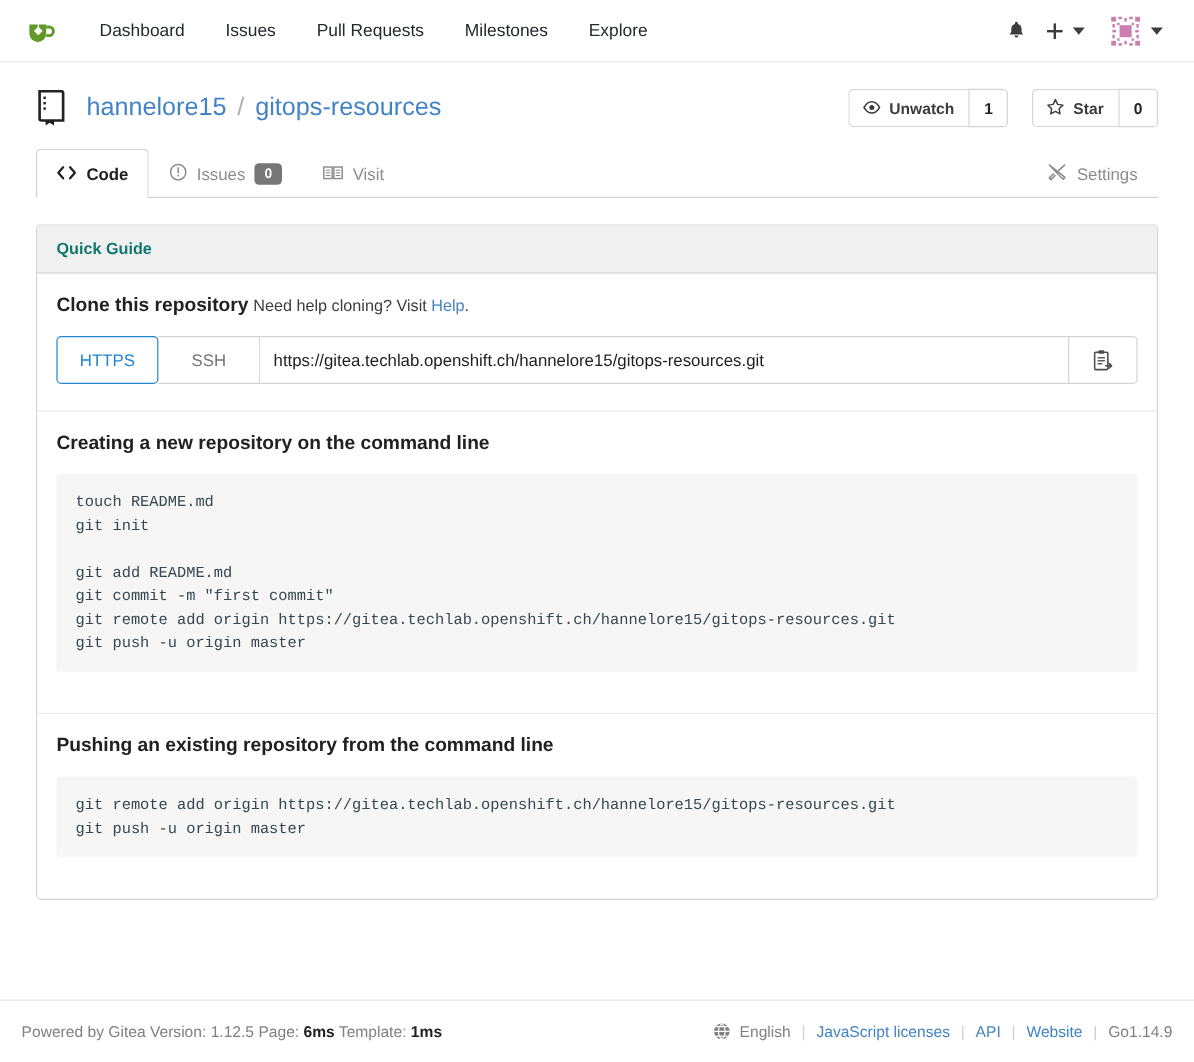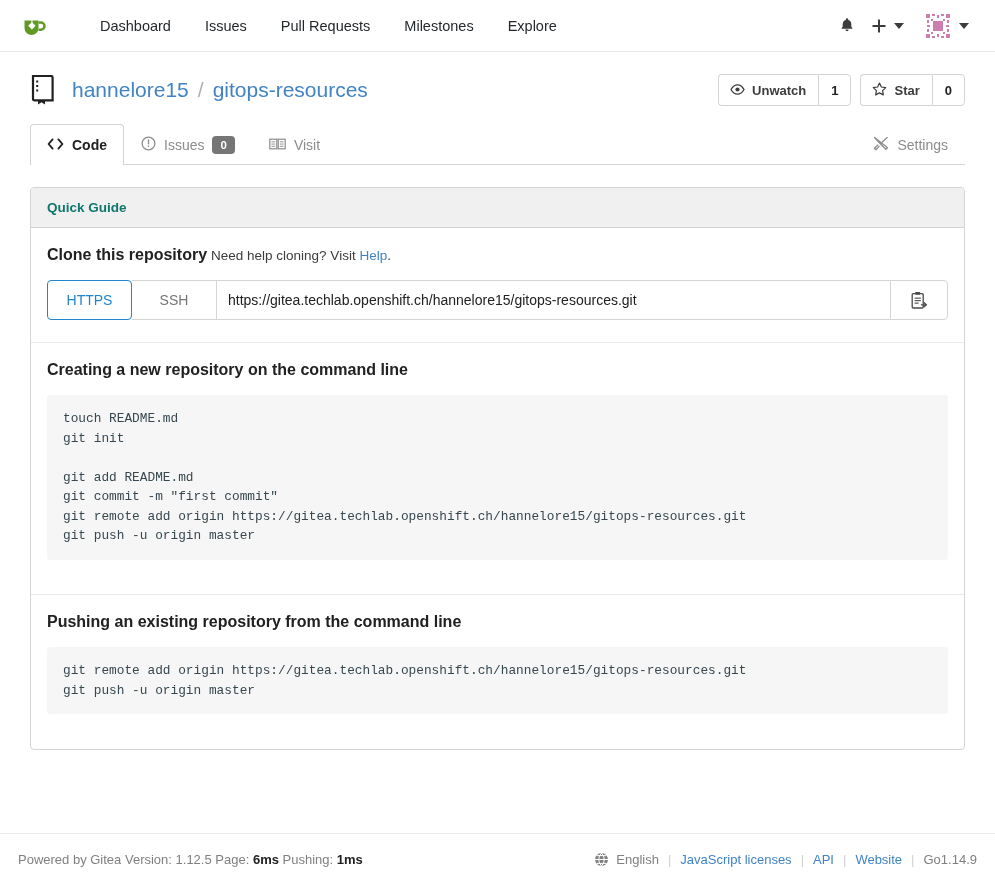--- a/index.html
+++ b/index.html
@@ -18,21 +18,20 @@
 
   
   .navbar {
     height: 52px;
     background: #ffffff;
     border-bottom: 1px solid #e8e8e8;
     display: flex;
     align-items: center;
     padding: 0 18px;
     position: relative;
-    gap: 17px;
   }
   .brand-logo {
     width: 30px; height: 30px;
     display: flex; align-items: center; justify-content: center;
     margin-right: 18px;
   }
   .nav-links { display: flex; align-items: center; }
   .nav-link {
     padding: 0 17px;
     font-size: 14.5px;
@@ -103,20 +102,21 @@
     margin-left: auto;
     display: flex;
     align-items: center;
     gap: 9px;
   }
   .btn-group {
     display: flex;
     align-items: stretch;
     height: 32px;
     border-radius: 4px;
+    margin-left: 11px;
   }
   .btn-main {
     display: flex; align-items: center; gap: 7px;
     border: 1px solid #d4d4d5;
     border-right: none;
     border-radius: 4px 0 0 4px;
     background: #fff;
     padding: 0 12px 0 11px;
     font-size: 13px;
     font-weight: bold;
@@ -535,21 +535,21 @@
     </div>
   </div>
 </div>
 
 <div class="footer">
   <div>
     <span>Powered by Gitea Version:</span>
     <span>1.12.5</span>
     <span>Page:</span>
     <b>6ms</b>
-    <span>Pushing:</span>
+    <span>Template:</span>
     <b>1ms</b>
   </div>
   <div class="footer-right">
     <span class="globe">
       <svg width="15" height="15" viewBox="0 0 15 15">
         <circle cx="7.5" cy="7.5" r="6.5" fill="#808080"></circle>
         <path d="M1 7.5 h13 M7.5 1 a9 9 0 0 0 0 13 a9 9 0 0 0 0 -13 M2.6 3.6 h9.8 M2.6 11.4 h9.8" fill="none" stroke="#ffffff" stroke-width="1"></path>
       </svg>
     </span>
     <span class="lang">English</span>

